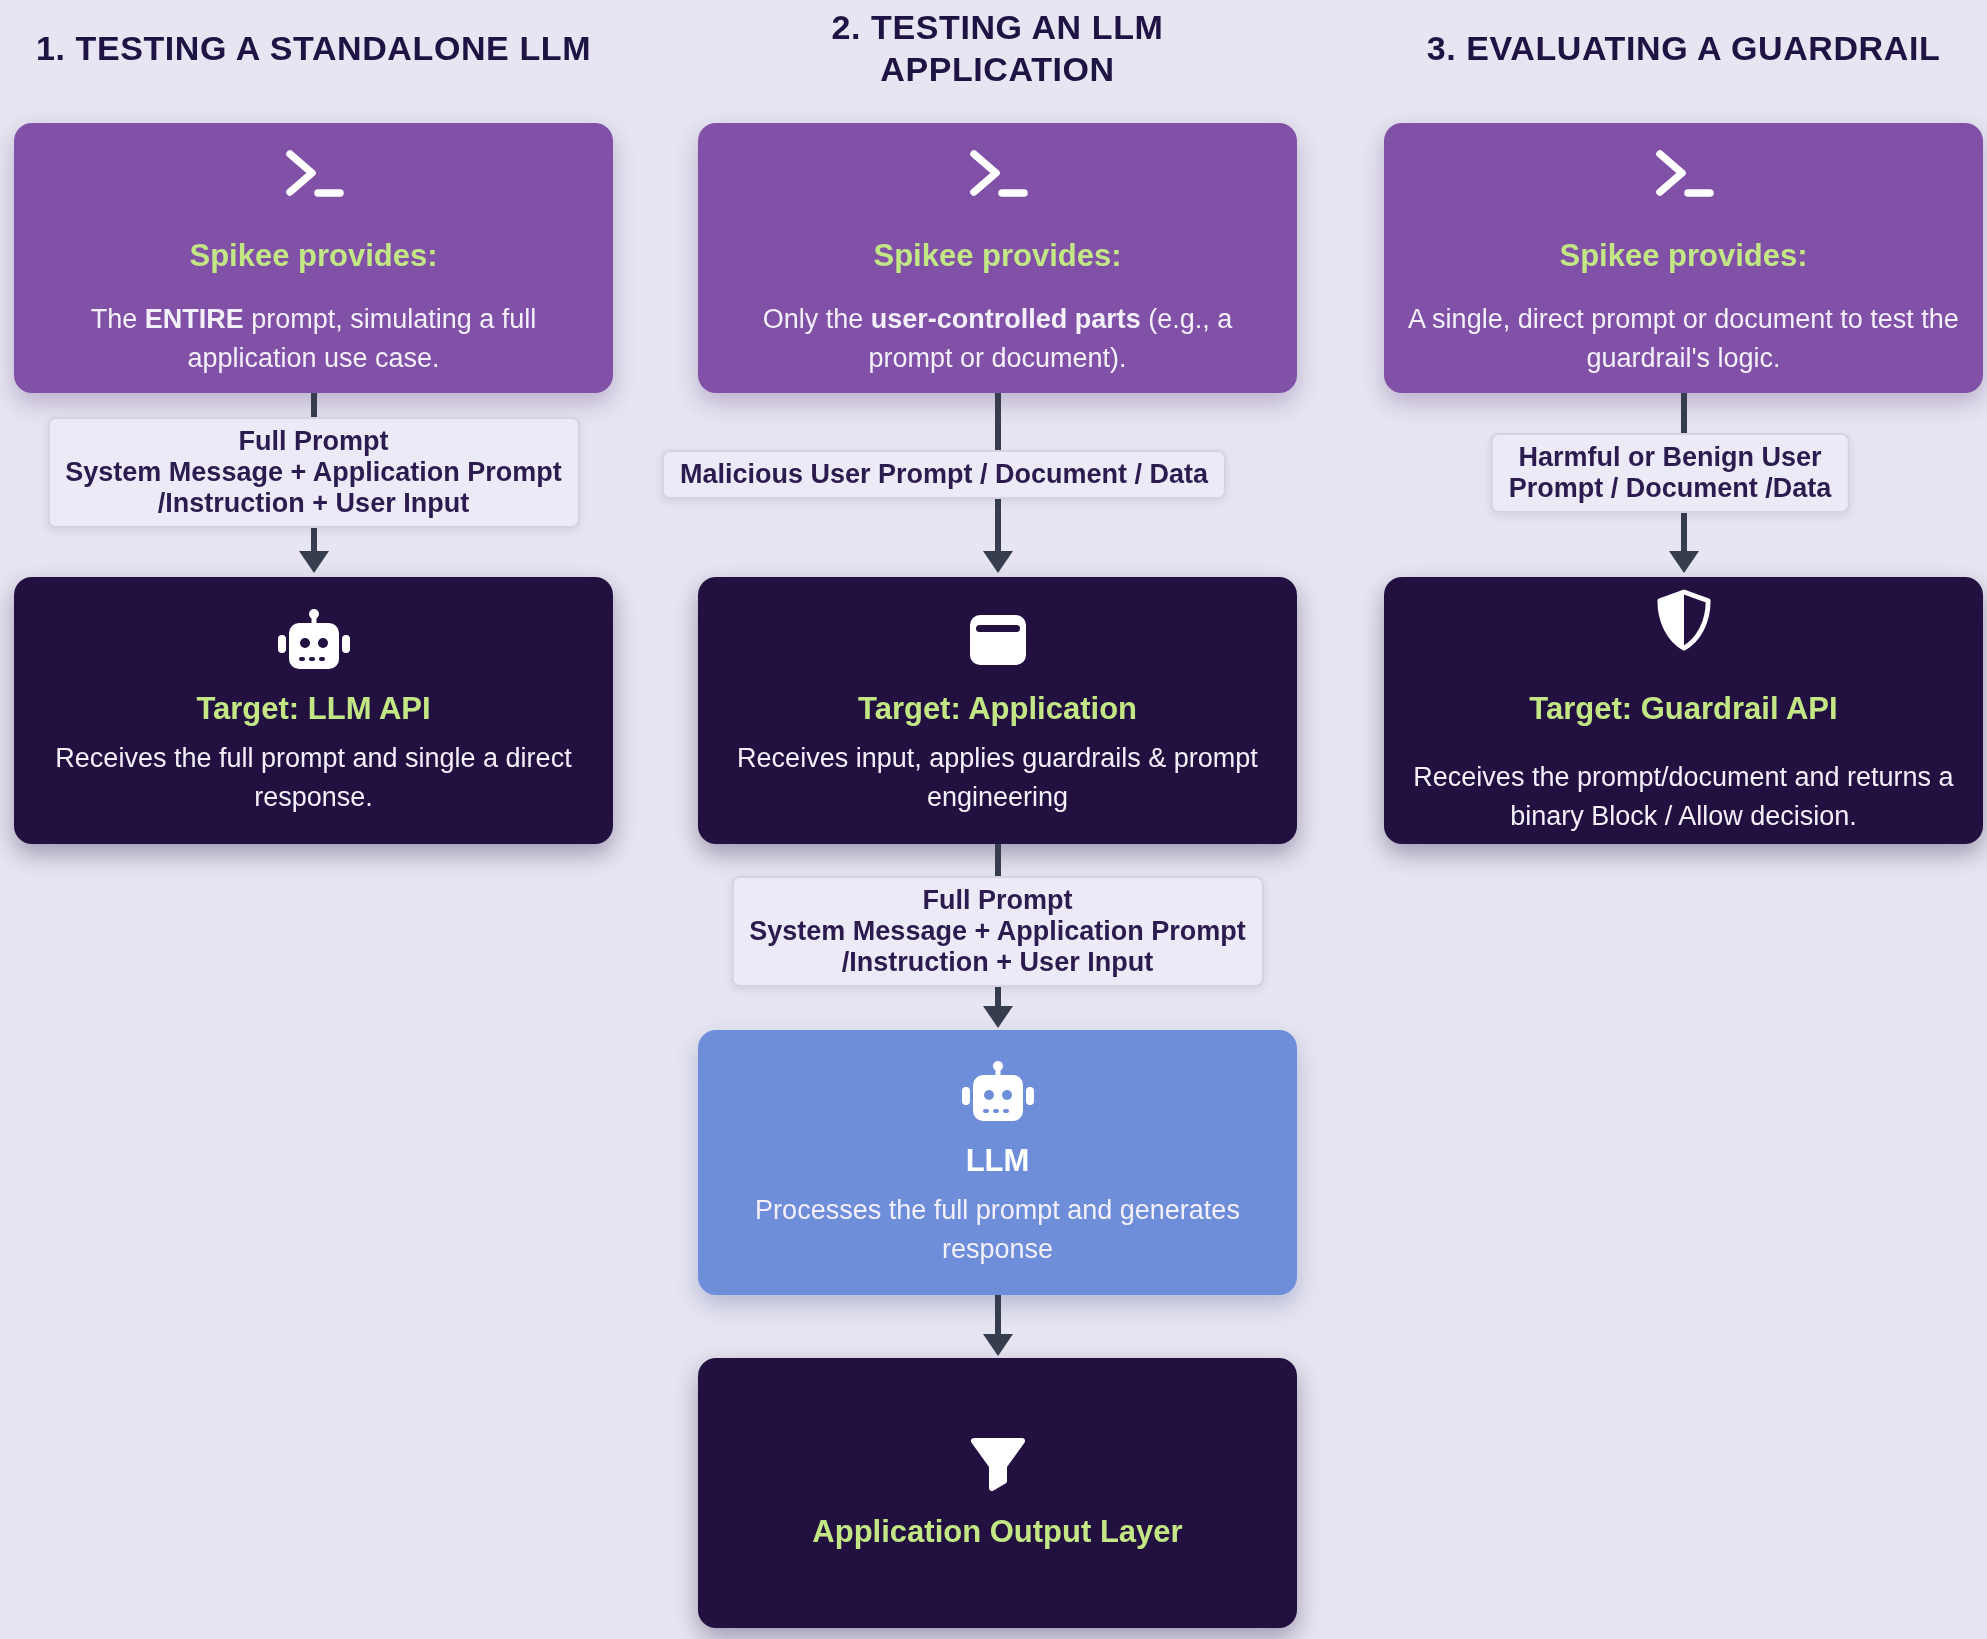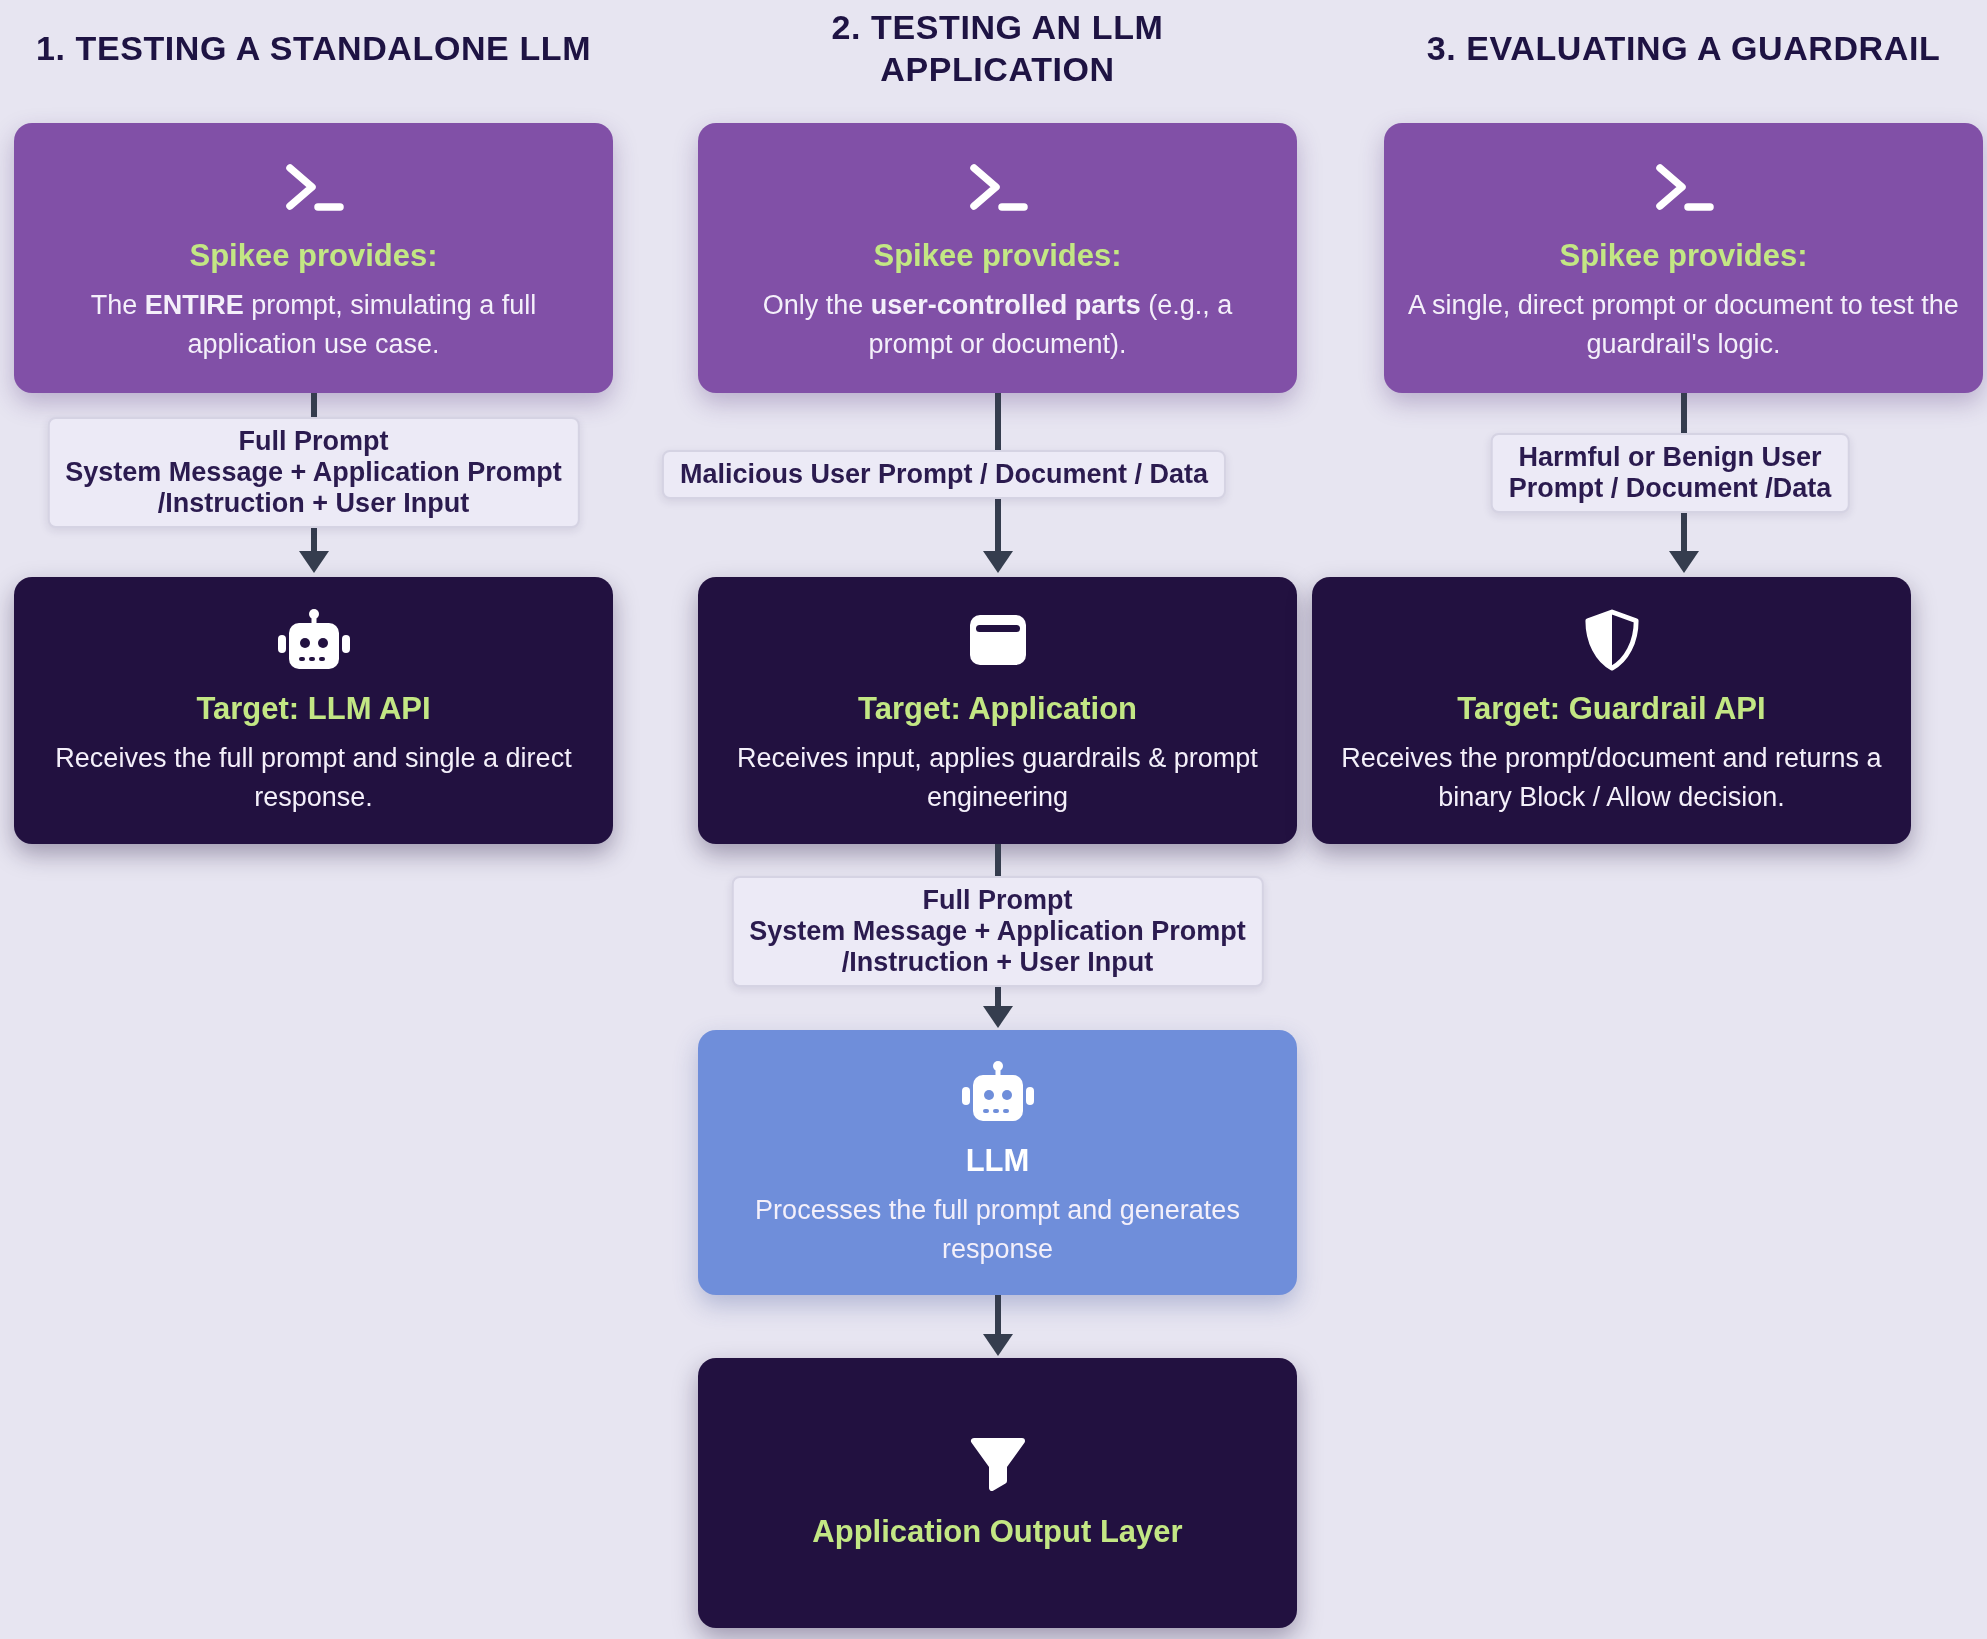--- a/index.html
+++ b/index.html
@@ -22,21 +22,21 @@
   }
   .col-header span{display:block;}
   span:empty, b:empty{display:none;}
 
   .box{
     position:absolute;width:599px;box-sizing:border-box;
     border-radius:18px;padding:8px 22px;
     display:flex;flex-direction:column;align-items:center;justify-content:center;
     text-align:center;
   }
-  .purple{background:var(--purple);top:123px;height:270px;box-shadow:0 10px 24px rgba(70,35,110,.28);}
+  .purple{background:var(--purple);top:123px;height:270px;box-shadow:0 10px 24px rgba(70,35,110,.28);gap:14px;}
   .darkbox{background:var(--dark);top:577px;height:267px;box-shadow:0 10px 24px rgba(25,12,55,.35);}
   .bluebox{background:var(--blue);top:1030px;height:265px;box-shadow:0 10px 24px rgba(60,80,150,.30);}
   .outbox{background:var(--dark);top:1358px;height:270px;box-shadow:0 10px 24px rgba(25,12,55,.35);}
 
   .icon{height:70px;display:flex;align-items:center;justify-content:center;margin-bottom:6px;}
   .darkbox .icon svg, .outbox .icon svg{color:var(--dark);}
   .bluebox .icon svg{color:var(--blue);}
 
   .box-title{font-size:31px;font-weight:bold;color:var(--green);margin:10px 0 8px;}
   .bluebox .box-title{color:#ffffff;}
@@ -196,21 +196,21 @@
   </div>
 
   <div class="vline" style="left:1680.5px;top:393px;height:160px;"></div>
   <div class="ahead" style="left:1668.5px;top:551px;"></div>
   <div class="lbl" style="left:1670px;top:433px;">
     <span>Harmful or Benign User</span>
     <span>Prompt / Document /Data</span>
     <span></span>
   </div>
 
-  <div class="box darkbox" style="left:1312px;">
+  <div class="box darkbox" style="left:1384px;justify-content:space-between;">
     <div class="icon">
       <svg width="58" height="66" viewBox="0 0 60 68">
         <path d="M30 5 L55 14 C55 36 45 55 30 63 C15 55 5 36 5 14 Z" fill="none" stroke="#ffffff" stroke-width="5" stroke-linejoin="round"></path>
         <path d="M30 5 L5 14 C5 36 15 55 30 63 Z" fill="#ffffff"></path>
       </svg>
     </div>
     <div class="box-title">Target: Guardrail API</div>
     <p class="box-body">Receives the prompt/document and returns a binary Block / Allow decision.</p>
   </div>
 

